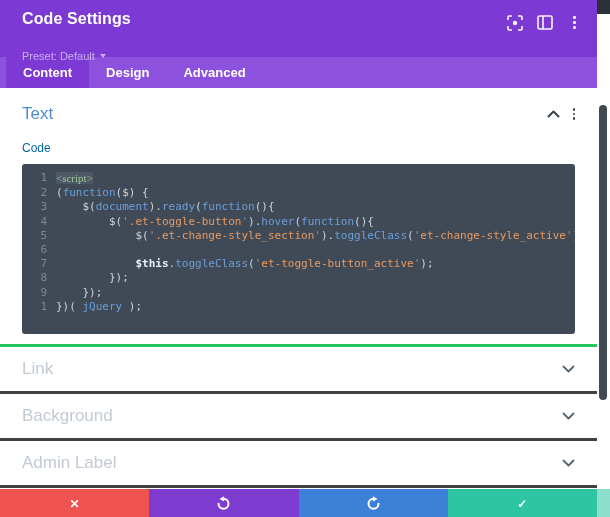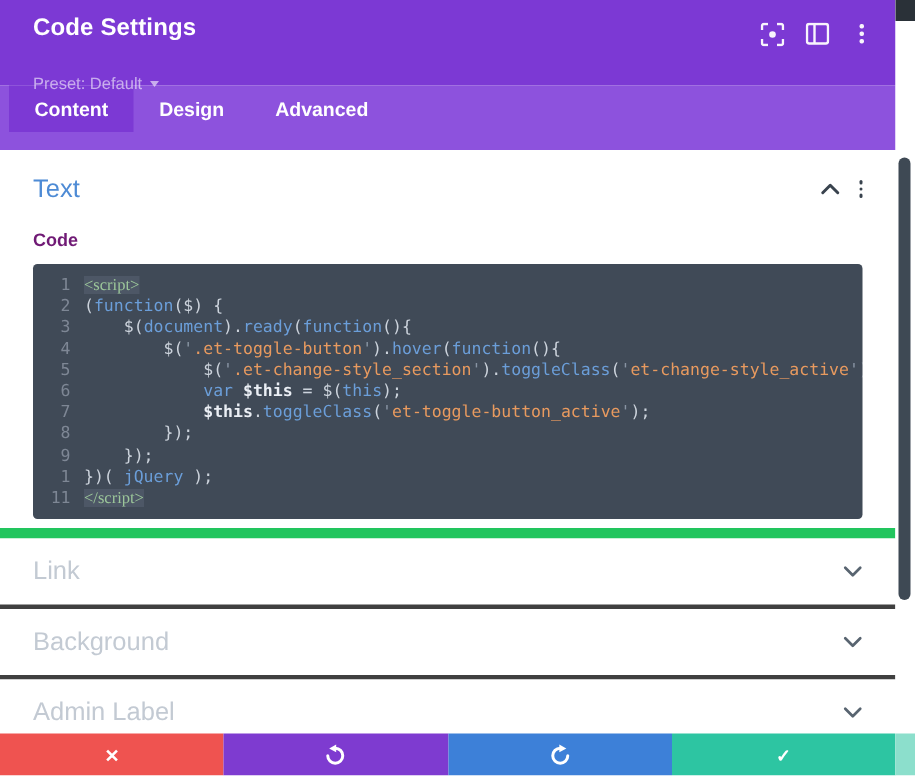--- a/index.html
+++ b/index.html
@@ -17,33 +17,33 @@
             display:inline-flex; align-items:center; gap:5px; }
   .preset .caret { width:0; height:0; border-left:3.5px solid transparent;
             border-right:3.5px solid transparent; border-top:4px solid rgba(255,255,255,.58); }
   .header-icons { display:flex; gap:13px; align-items:flex-start; padding-top:4px; }
   .hicon { width:17px; height:17px; display:flex; align-items:center; justify-content:center;
            cursor:pointer; opacity:.95; }
   .kebab { display:flex; flex-direction:column; gap:2.5px; align-items:center; justify-content:center; }
   .kebab i { width:2.6px; height:2.6px; border-radius:50%; background:#fff; display:block; }
 
   
-  .tabbar { height:43px; background:var(--strip); display:flex; padding-left:6px; }
+  .tabbar { height:31px; background:var(--strip); display:flex; padding-left:6px;align-items:center; }
   .tab { height:31px; display:flex; align-items:center; padding:0 17px; color:#fff;
          font-size:13px; font-weight:600; cursor:pointer; }
   .tab.active { background:var(--purple); }
 
   
   .content { flex:1; background:#fff; overflow:hidden; }
-  .text-section { padding:16px 22px 0 22px; border-bottom:7px solid #22c55e; height:259px; }
+  .text-section { padding:16px 22px 0 22px; border-bottom:3px solid #22c55e; height:259px; }
   .sec-head { display:flex; align-items:center; justify-content:space-between; }
   .sec-title { font-size:17px; font-weight:500; color:var(--blue); cursor:pointer; }
   .sec-head-icons { display:flex; align-items:center; gap:13px; }
   .kebab.dark i { background:#39434e; width:2.4px; height:2.4px; }
-  .field-label { margin-top:17px; font-size:12px; font-weight:700; color:#701a75; }
+  .field-label { margin-top:17px; font-size:12px; font-weight:400; color:#0369a1; }
 
   
   .editor { margin-top:9px; width:553px; height:170px; background:var(--editorbg);
             border-radius:3px; padding:7px 0; font-family:"DejaVu Sans Mono", monospace;
             font-size:11px; line-height:14.2px; overflow:hidden; cursor:text; }
   .cm-line { display:flex; }
   .ln { width:34px; flex:0 0 34px; text-align:right; padding-right:9px; color:#7e8795;
         user-select:none; }
   .cl { white-space:pre; }
   .tok-p { color:#ccd3dc; }
@@ -163,41 +163,36 @@
             <div class="cm-line">
             <span class="ln">4</span>
             <span class="cl"><span class="tok-p">        $(</span><span class="tok-q">'</span><span class="tok-s">.et-toggle-button</span><span class="tok-q">'</span><span class="tok-p">).</span><span class="tok-k">hover</span><span class="tok-p">(</span><span class="tok-k">function</span><span class="tok-p">(){</span></span>
           </div>
             <div class="cm-line">
             <span class="ln">5</span>
             <span class="cl"><span class="tok-p">            $(</span><span class="tok-q">'</span><span class="tok-s">.et-change-style_section</span><span class="tok-q">'</span><span class="tok-p">).</span><span class="tok-k">toggleClass</span><span class="tok-p">(</span><span class="tok-q">'</span><span class="tok-s">et-change-style_active</span><span class="tok-q">'</span><span class="tok-p">);</span></span>
           </div>
             <div class="cm-line">
             <span class="ln">6</span>
-            <span class="cl"><span class="tok-p">            </span><span class="tok-k">var</span><span class="tok-p"> </span><span class="tok-v">$this</span><span class="tok-p"> = $(</span><span class="tok-k">this</span><span class="tok-p">);</span></span>
           </div>
             <div class="cm-line">
             <span class="ln">7</span>
             <span class="cl"><span class="tok-p">            </span><span class="tok-v">$this</span><span class="tok-p">.</span><span class="tok-k">toggleClass</span><span class="tok-p">(</span><span class="tok-q">'</span><span class="tok-s">et-toggle-button_active</span><span class="tok-q">'</span><span class="tok-p">);</span></span>
           </div>
             <div class="cm-line">
             <span class="ln">8</span>
             <span class="cl"><span class="tok-p">        });</span></span>
           </div>
             <div class="cm-line">
             <span class="ln">9</span>
             <span class="cl"><span class="tok-p">    });</span></span>
           </div>
             <div class="cm-line">
             <span class="ln">1</span>
             <span class="cl"><span class="tok-p">})( </span><span class="tok-k">jQuery</span><span class="tok-p"> );</span></span>
-          </div>
-            <div class="cm-line">
-            <span class="ln">11</span>
-            <span class="cl"><span class="tok-tag tok-hl">&lt;/script&gt;</span></span>
           </div>
           </div>
 
       </div>
 
       <div id="rows">
           <div class="row">
           <span class="row-label">Link</span>
           <span>
             <svg width="13" height="8" viewBox="0 0 13 8">

